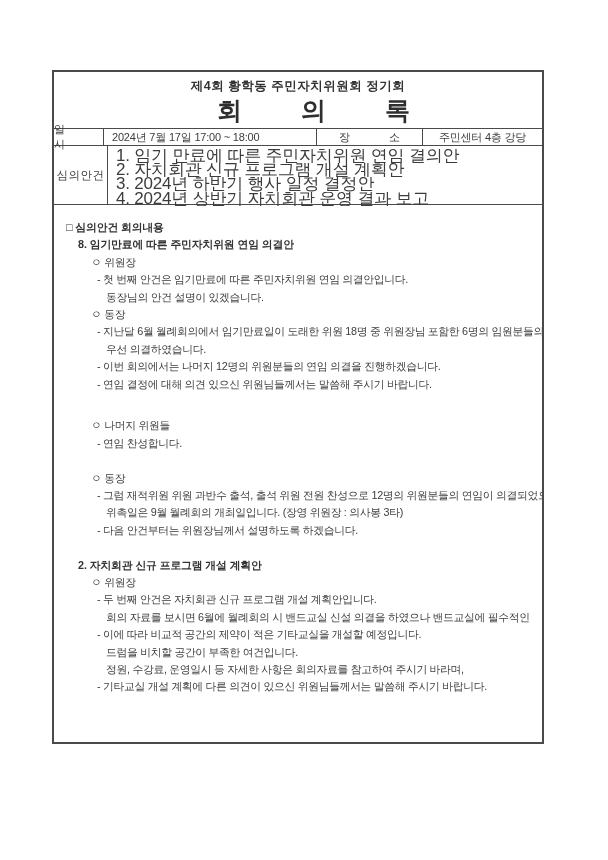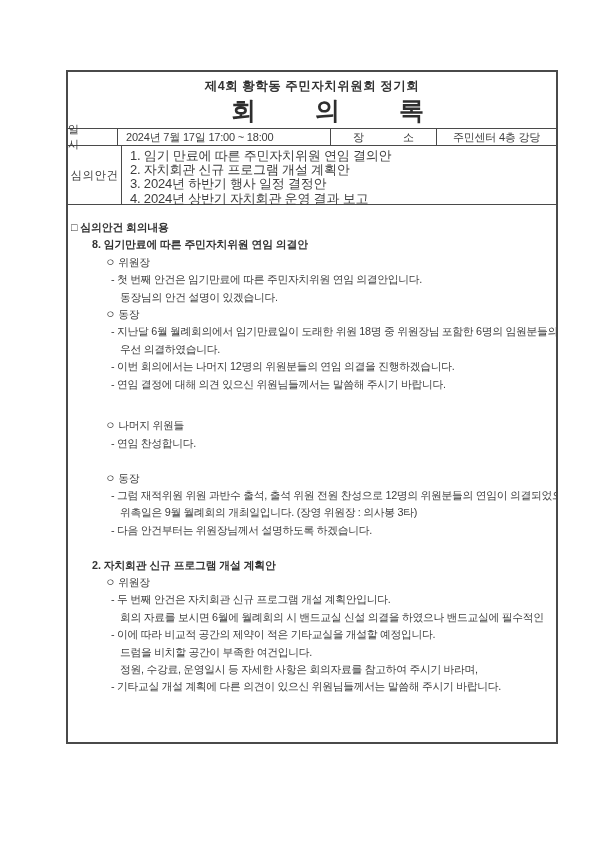--- a/index.html
+++ b/index.html
@@ -7,21 +7,21 @@
   .page {
     position:relative;
     width:608px; height:860px;
     background:#ffffff;
     font-family:"Liberation Sans","DejaVu Sans",sans-serif;
     color:#3c3c3c;
     overflow:hidden;
     margin:0 auto;
   }
   .doc {
-    position:absolute; left:66px; top:70px;
+    position:absolute; left:52px; top:70px;
     width:492px; height:674px;
     border:2px solid #4a4a4a;
     display:flex; flex-direction:column;
     background:#fff;
   }
   
   .title-block {
     height:57px;
     border-bottom:1.5px solid #4a4a4a;
     text-align:center;
@@ -62,35 +62,35 @@
     display:flex; height:59px;
     border-bottom:1.5px solid #4a4a4a;
   }
   .agenda-label {
     width:54px; border-right:1.5px solid #4a4a4a;
     display:flex; align-items:center; justify-content:center;
     font-size:11.5px; letter-spacing:0.5px;
   }
   .agenda-list {
     flex:1; padding:3px 4px 0 8px;
-    font-size:13px; line-height:14.2px;
+    font-size:17px; line-height:14.2px;
     letter-spacing:-0.2px;
   }
   .agenda-item { white-space:nowrap; overflow:hidden; }
   
   .minutes-body {
     flex:1;
     padding-top:14px;
     font-size:10.8px; line-height:17.4px;
     letter-spacing:-0.3px;
     overflow:hidden;
   }
   .line { white-space:nowrap; overflow:hidden; }
   .line.bold { font-weight:700; color:#333; letter-spacing:-0.1px; }
-  .lv0 { padding-left:3px; }
+  .lv0 { padding-left:12px; }
   .lv1 { padding-left:24px; }
   .lv2 { padding-left:37px; }
   .lv3 { padding-left:43px; }
   .lv4 { padding-left:52px; }
 </style>
 </head>
 <body>
 
 <div class="page">
   <div class="doc">

